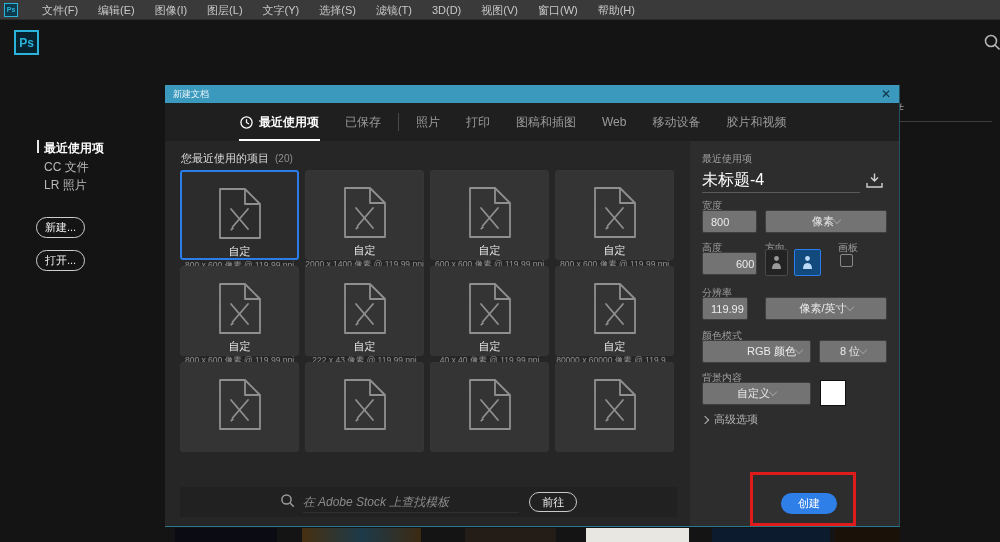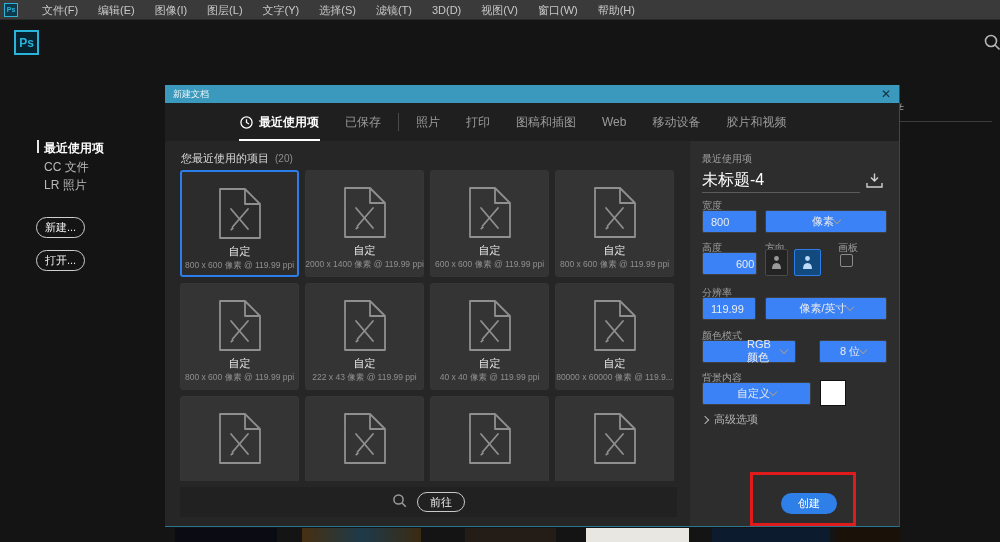--- a/index.html
+++ b/index.html
@@ -52,51 +52,51 @@
   .tab.active::after { content:""; position:absolute; left:12px; right:12px; bottom:0;
     height:2px; background:#fff; }
   .tab-divider { width:1px; height:18px; background:#4a4a4a; margin:0 4px; }
 
   .dlg-body { position:absolute; top:56px; left:0; right:0; bottom:0; display:flex; }
   .main-area { width:525px; position:relative; background:#262626; }
   .recent-header { position:absolute; top:10px; left:16px; font-size:11px; color:#dcdcdc; }
   .recent-count { color:#8f8f8f; font-size:10px; margin-left:6px; }
   .grid { position:absolute; top:29px; left:15px; width:497px; height:311px; overflow:hidden;
     display:flex; flex-wrap:wrap; gap:6px; align-content:flex-start; }
-  .card { width:119px; height:107px; background:#343434; border:1px solid #363636;
+  .card { width:119px; height:90px; background:#343434; border:1px solid #363636;
     border-radius:3px; display:flex; flex-direction:column; align-items:center; }
   .card.selected { border:2px solid #2b7de9; background:#2c2c2c; }
   .card svg { margin-top:15px; flex:none; }
   .card-title { font-size:11px; color:#eaeaea; margin-top:5px; line-height:12px; }
   .card-detail { font-size:8.5px; color:#8f8f8f; margin-top:3px; white-space:nowrap; }
 
   .searchbar { position:absolute; left:15px; bottom:9px; width:497px; height:30px;
     background:#212121; border-radius:2px; display:flex; align-items:center; justify-content:center; }
   .search-ph { font-style:italic; color:#8a8a8a; font-size:12px; margin-left:8px;
     padding-right:70px; border-bottom:1px solid #2f2f2f; line-height:20px; }
   .go-btn { border:1px solid #c9c9c9; border-radius:11px; color:#eee; font-size:11px;
     height:20px; padding:0 12px; background:transparent; display:flex; align-items:center; margin-left:10px; }
 
   
   .panel { flex:1; background:#2d2d2d; position:relative; }
   .plabel { position:absolute; font-size:10px; color:#9f9f9f; white-space:nowrap; }
   .preset-name { position:absolute; top:29px; left:12px; font-size:16px; color:#fff; }
   .name-underline { position:absolute; top:51px; left:12px; width:158px; height:1px; background:#5a5a5a; }
   .save-icon { position:absolute; top:32px; left:176px; color:#cfcfcf; }
-  .field { position:absolute; height:23px; background:#3b82f6; border:1px solid #3f3f3f;
+  .field { position:absolute; height:23px; background:#737373; border:1px solid #3f3f3f;
     border-radius:2px; color:#ececec; font-size:11px; display:flex; align-items:center; padding:0 8px; }
   .dd { justify-content:center; }
   .chev { width:6px; height:6px; border-right:1.5px solid #9a9a9a; border-bottom:1.5px solid #9a9a9a;
     transform:rotate(45deg); margin-top:-3px; flex:none; }
   .w-input { top:69px; left:12px; width:55px; }
   .w-unit  { top:69px; left:75px; width:122px; }
   .h-input { top:111px; left:12px; width:55px;padding-left:33px; }
-  .res-input { top:156px; left:12px; width:54px; }
+  .res-input { top:156px; left:12px; width:46px; }
   .res-unit  { top:156px; left:75px; width:122px; }
-  .mode-dd { top:199px; left:12px; width:94px;padding-left:44px; }
+  .mode-dd { top:199px; left:12px; width:109px;padding-left:44px; }
   .depth-dd { top:199px; left:129px; width:68px; }
   .bg-dd { top:241px; left:12px; width:109px; }
   .swatch { position:absolute; top:239px; left:130px; width:26px; height:26px;
     background:#ffffff; border:1px solid #111; }
   .orient-btn { position:absolute; width:23px; height:27px; background:#232323;
     border:1px solid #4a4a4a; border-radius:2px; display:flex; align-items:center; justify-content:center; }
   .orient-btn.sel { background:#124a7e; border-color:#2b7de9; }
   .o-portrait { top:108px; left:75px; }
   .o-landscape { top:108px; left:104px; width:27px; }
   .checkbox { position:absolute; top:113px; left:150px; width:13px; height:13px;
@@ -343,20 +343,21 @@
           </div>
         </div>
 
       <div class="searchbar">
         <span>
           <svg width="15" height="15" viewBox="0 0 15 15">
               <circle cx="6.5" cy="6.5" r="4.6" fill="none" stroke="#9a9a9a" stroke-width="1.5"></circle>
               <line x1="10" y1="10" x2="13.8" y2="13.8" stroke="#9a9a9a" stroke-width="1.5"></line>
             </svg>
         </span>
+        <span class="search-ph">在 Adobe Stock 上查找模板</span>
         <button class="go-btn">前往</button>
       </div>
     </div>
 
     <div class="panel">
       <div class="plabel" style="top:11px;left:12px">最近使用项</div>
       <div class="preset-name">未标题-4</div>
       <div class="name-underline"></div>
       <span class="save-icon">
         <svg width="17" height="15" viewBox="0 0 17 15">

